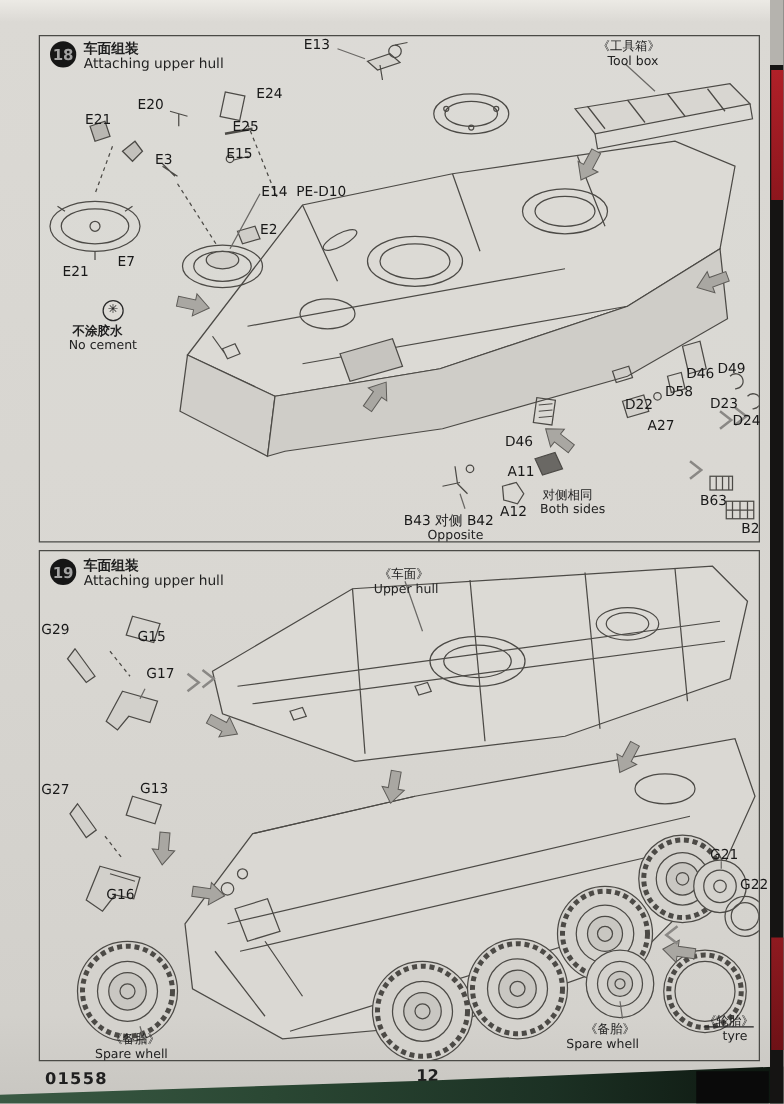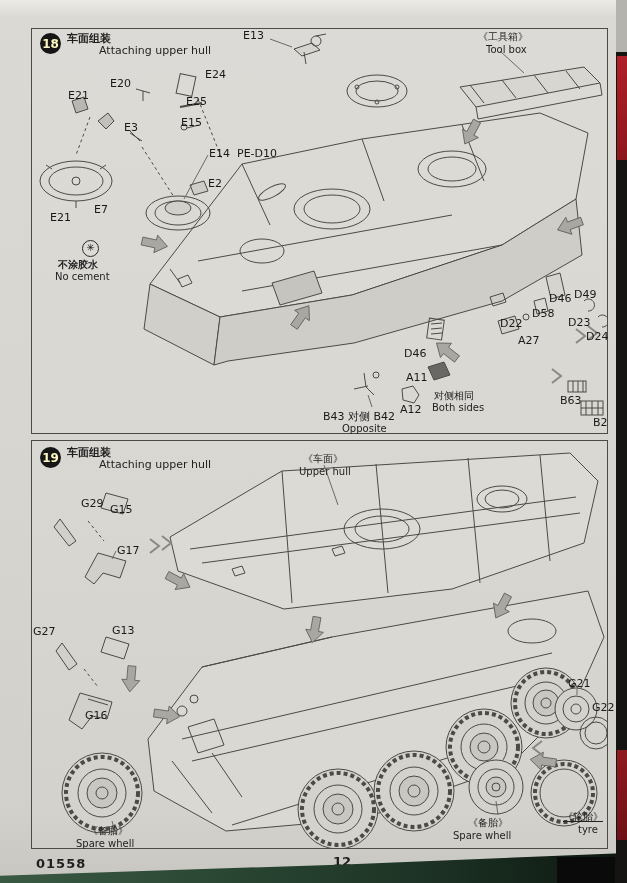--- a/index.html
+++ b/index.html
@@ -5,24 +5,24 @@
   html,body{margin:0;padding:0;background:#9a9894;}
   .scan{
     position:relative;width:627px;height:883px;overflow:hidden;
     background:linear-gradient(180deg,#eceae5 0,#dbd9d4 2%,#d7d5d0 55%,#d2d0cb 92%,#c8c6c1 100%);
     font-family:"DejaVu Sans","Liberation Sans",sans-serif;color:#1f1f1f;
   }
   .step-box{position:absolute;left:31px;width:575px;border:1px solid #4a4a46;background:rgba(255,255,255,0.05);}
   #box18{top:28px;height:404px;}
   #box19{top:440px;height:407px;}
   .step-box svg{position:absolute;left:0;top:0;}
-  .badge{position:absolute;width:21px;height:21px;border-radius:50%;background:#161616;color:#fef9c3;
+  .badge{position:absolute;width:21px;height:21px;border-radius:50%;background:#161616;color:#a3a3a3;
     font-size:12px;font-weight:bold;display:flex;align-items:center;justify-content:center;z-index:5;}
   .title-cn{position:absolute;font-size:11px;font-weight:bold;white-space:nowrap;z-index:5;}
-  .title-en{position:absolute;font-size:11px;white-space:nowrap;z-index:5;margin-left:32px;}
+  .title-en{position:absolute;font-size:11px;white-space:nowrap;z-index:5;}
   .plabel{position:absolute;font-size:11px;color:#191919;white-space:nowrap;z-index:6;}
   .note{position:absolute;font-size:10px;color:#222;white-space:nowrap;z-index:6;}
   .nocement{position:absolute;width:15px;height:15px;border:1px solid #2a2a2a;border-radius:50%;
     font-size:10px;line-height:14px;text-align:center;color:#1a1a1a;z-index:6;background:#dddbd6;}
   .footer-kit{position:absolute;left:36px;top:856px;font-size:13px;font-weight:bold;letter-spacing:1px;z-index:6;}
   .footer-page{position:absolute;left:333px;top:854px;font-size:13px;font-weight:bold;z-index:6;}
   .edge-right{position:absolute;right:0;top:0;width:11px;height:883px;background:#151413;z-index:8;}
   .edge-right .top-light{position:absolute;top:0;left:0;width:11px;height:52px;background:#b5b3ae;}
   .edge-right .red1{position:absolute;top:56px;left:1px;width:10px;height:104px;background:linear-gradient(180deg,#b02028,#8d161d);}
   .edge-right .red2{position:absolute;top:750px;left:1px;width:10px;height:90px;background:linear-gradient(180deg,#8f1a20,#6e1116);}
@@ -284,23 +284,23 @@
       <g stroke="#8a8885" stroke-width="2" fill="none">
         <path d="M118,98 l9,7 l-9,7 M130,95 l9,7 l-9,7 M510,300 l-9,7 l9,7"></path>
       </g>
     </svg>
   </div>
 
   <div class="badge" style="left:40px;top:447px;">19</div>
   <div class="title-cn" style="left:67px;top:445px;">车面组装</div>
   <div class="title-en" style="left:67px;top:458px;">Attaching upper hull</div>
 
-  <span class="plabel" style="left:33px;top:497px;padding-left:48px;">G29</span>
+  <span class="plabel" style="left:33px;top:497px;">G29</span>
   <span class="plabel" style="left:110px;top:503px;">G15</span>
-  <span class="plabel" style="left:117px;top:544px;">G17</span>
+  <span class="plabel" style="left:117px;top:532px;">G17</span>
   <span class="plabel" style="left:33px;top:625px;">G27</span>
   <span class="plabel" style="left:112px;top:624px;">G13</span>
   <span class="plabel" style="left:85px;top:709px;">G16</span>
   <span class="plabel" style="left:568px;top:677px;">G21</span>
   <span class="plabel" style="left:592px;top:686px;margin-top:15px;">G22</span>
 
   <span class="note" style="left:303px;top:452px;">《车面》</span>
   <span class="note" style="left:299px;top:466px;">Upper hull</span>
   <span class="note" style="left:88px;top:824px;">《备胎》</span>
   <span class="note" style="left:76px;top:838px;">Spare whell</span>

